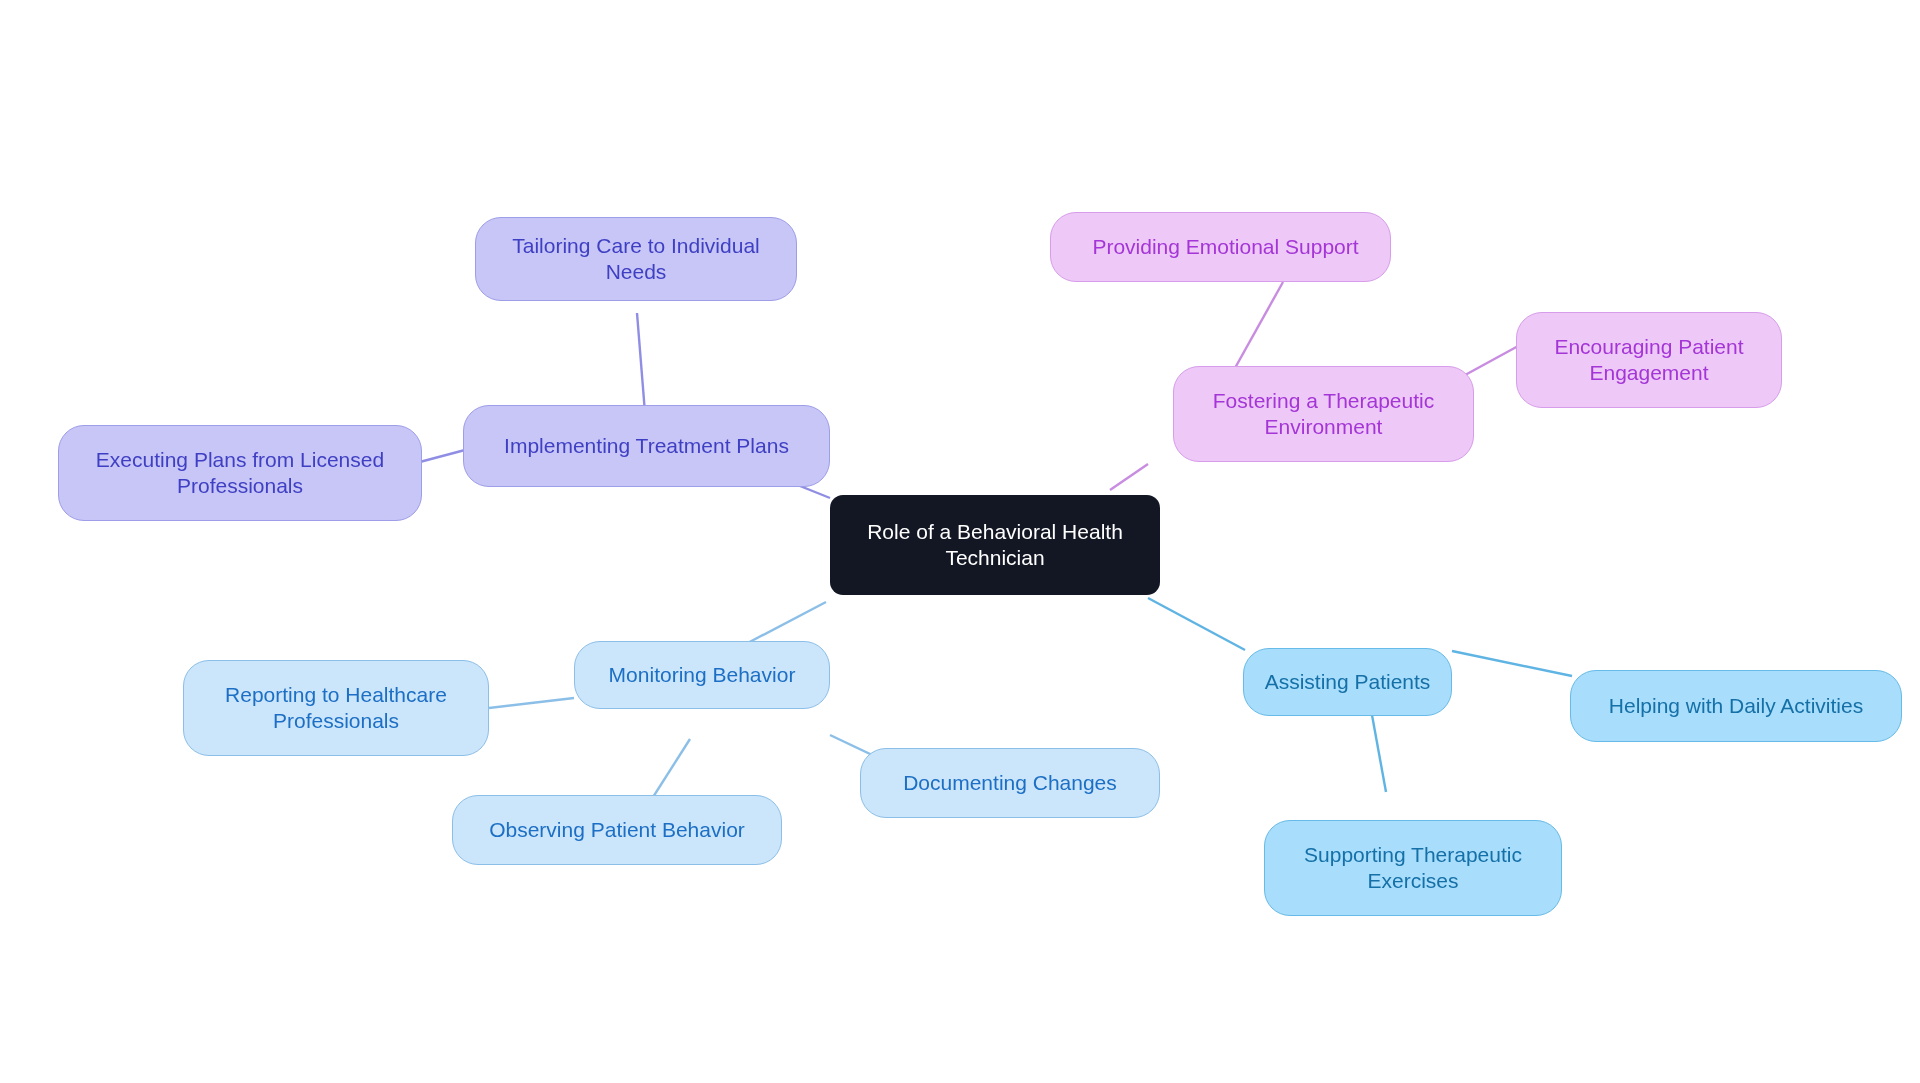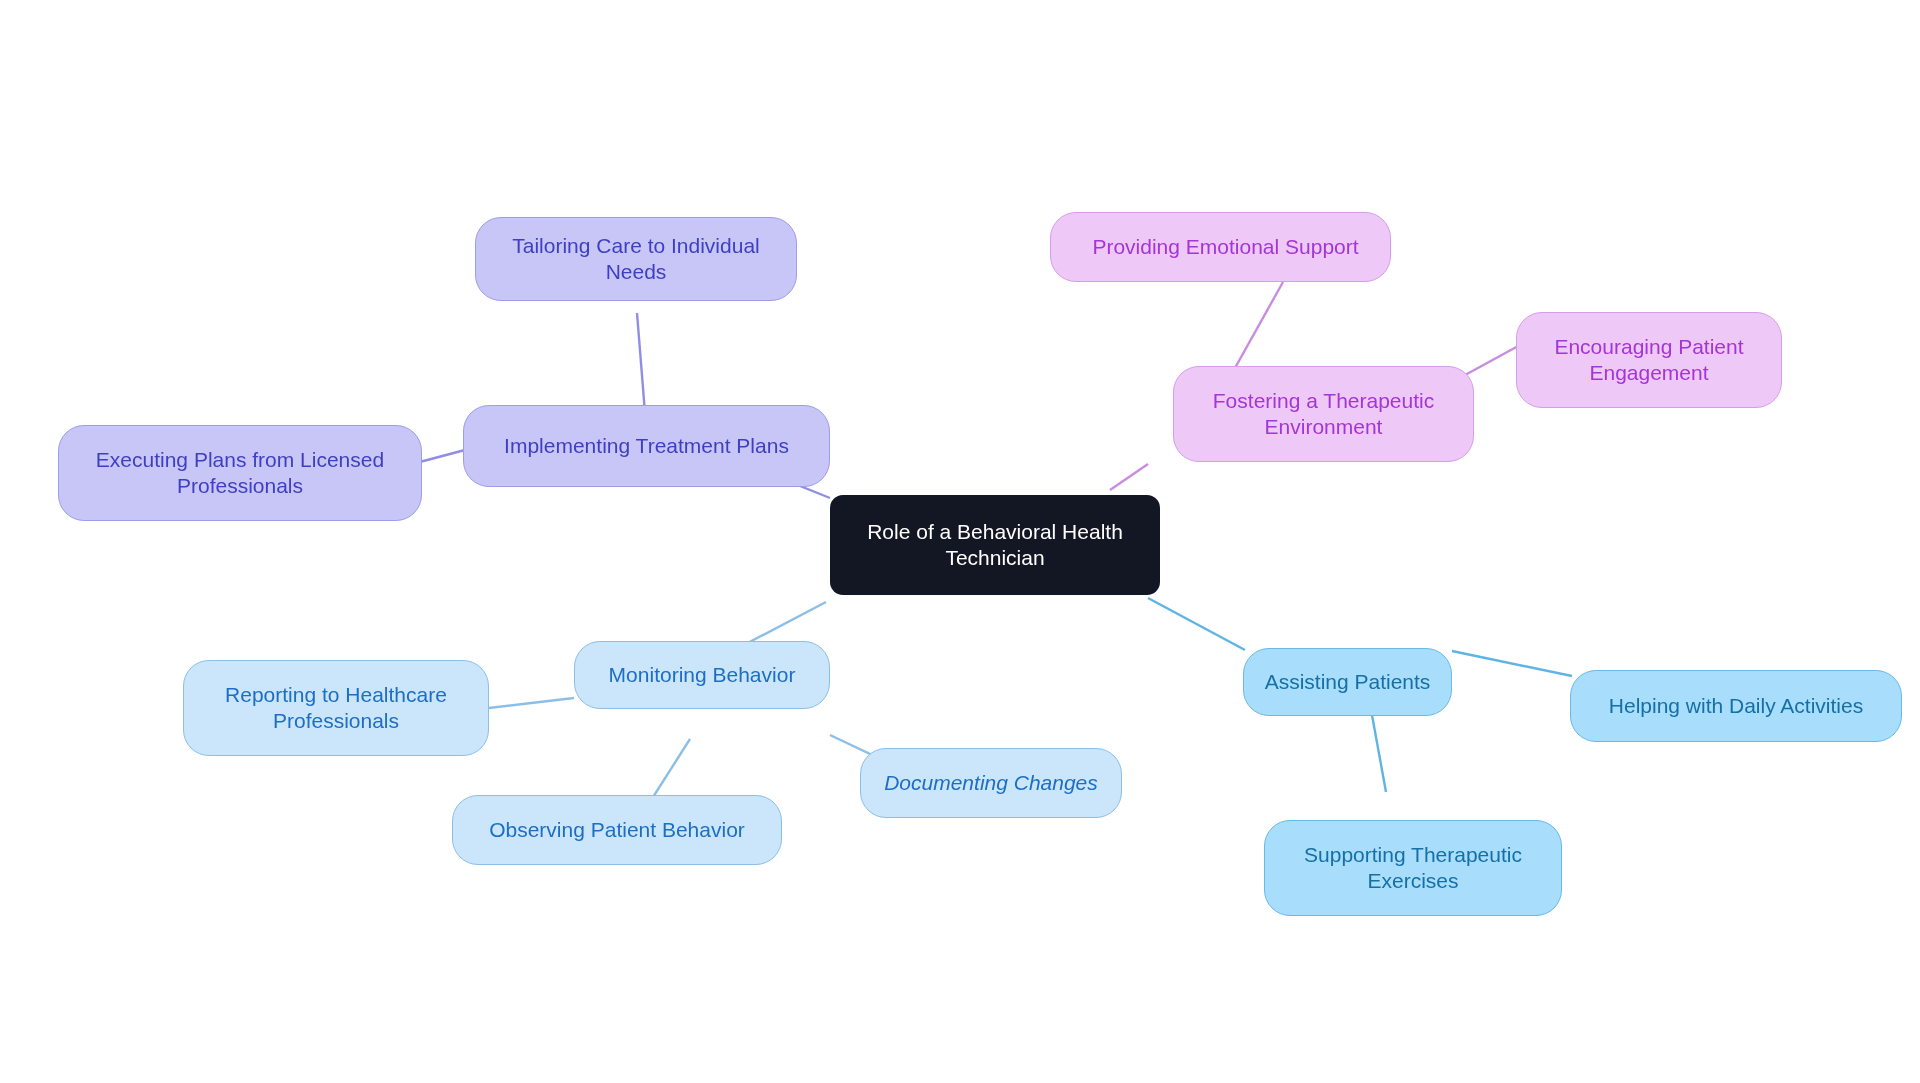--- a/index.html
+++ b/index.html
@@ -118,15 +118,15 @@
   <div class="node skyblue" style="left:1570px; top:640px; width:332px; height:72px;">Helping with Daily Activities</div>
 
   <div class="node skyblue" style="left:1264px; top:790px; width:298px; height:96px;">Supporting Therapeutic Exercises</div>
 
   <div class="node paleblue" style="left:574px; top:641px; width:256px; height:68px;">Monitoring Behavior</div>
 
   <div class="node paleblue" style="left:183px; top:660px; width:306px; height:96px;">Reporting to Healthcare Professionals</div>
 
   <div class="node paleblue" style="left:452px; top:795px; width:330px; height:70px;">Observing Patient Behavior</div>
 
-  <div class="node paleblue" style="left:860px; top:748px; width:262px; height:70px;font-style:italic;">Documenting Changes</div>
+  <div class="node paleblue" style="left:860px; top:748px; width:300px; height:70px;">Documenting Changes</div>
 
 </div>
 
 </body></html>

